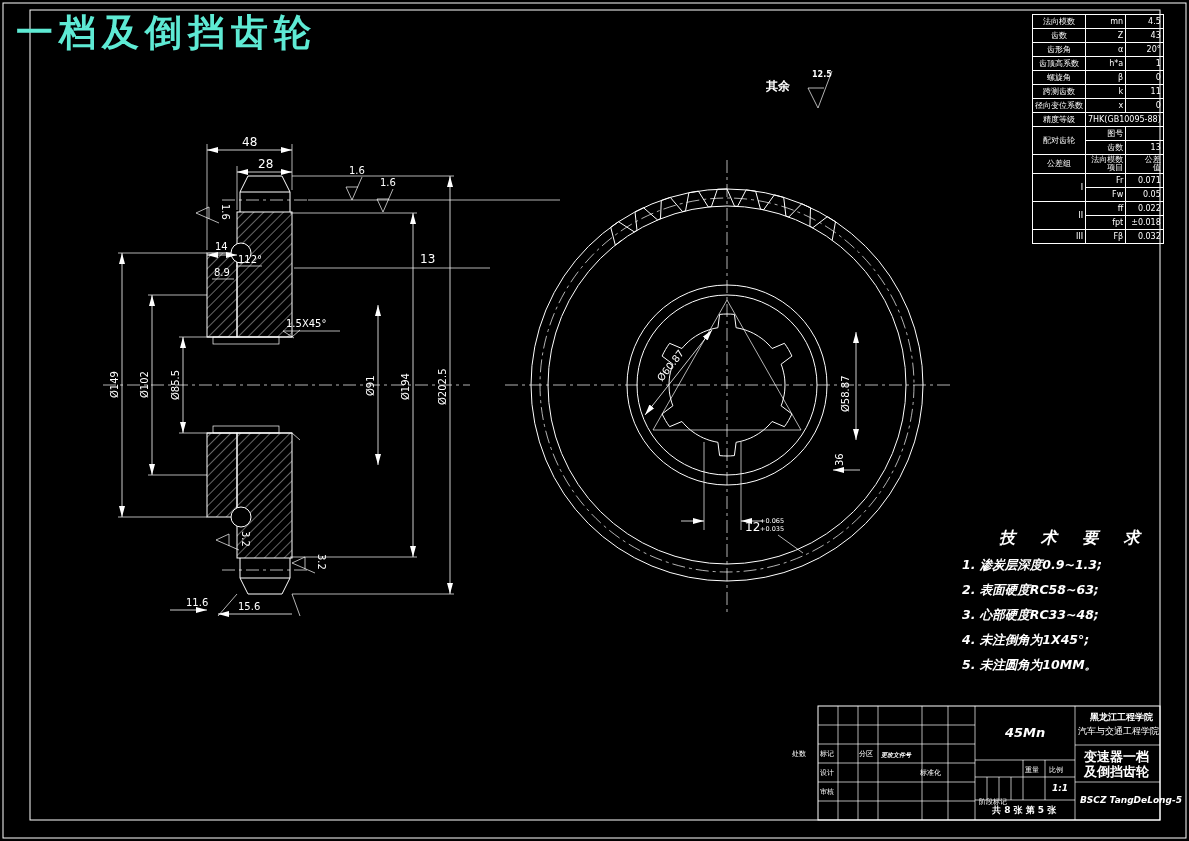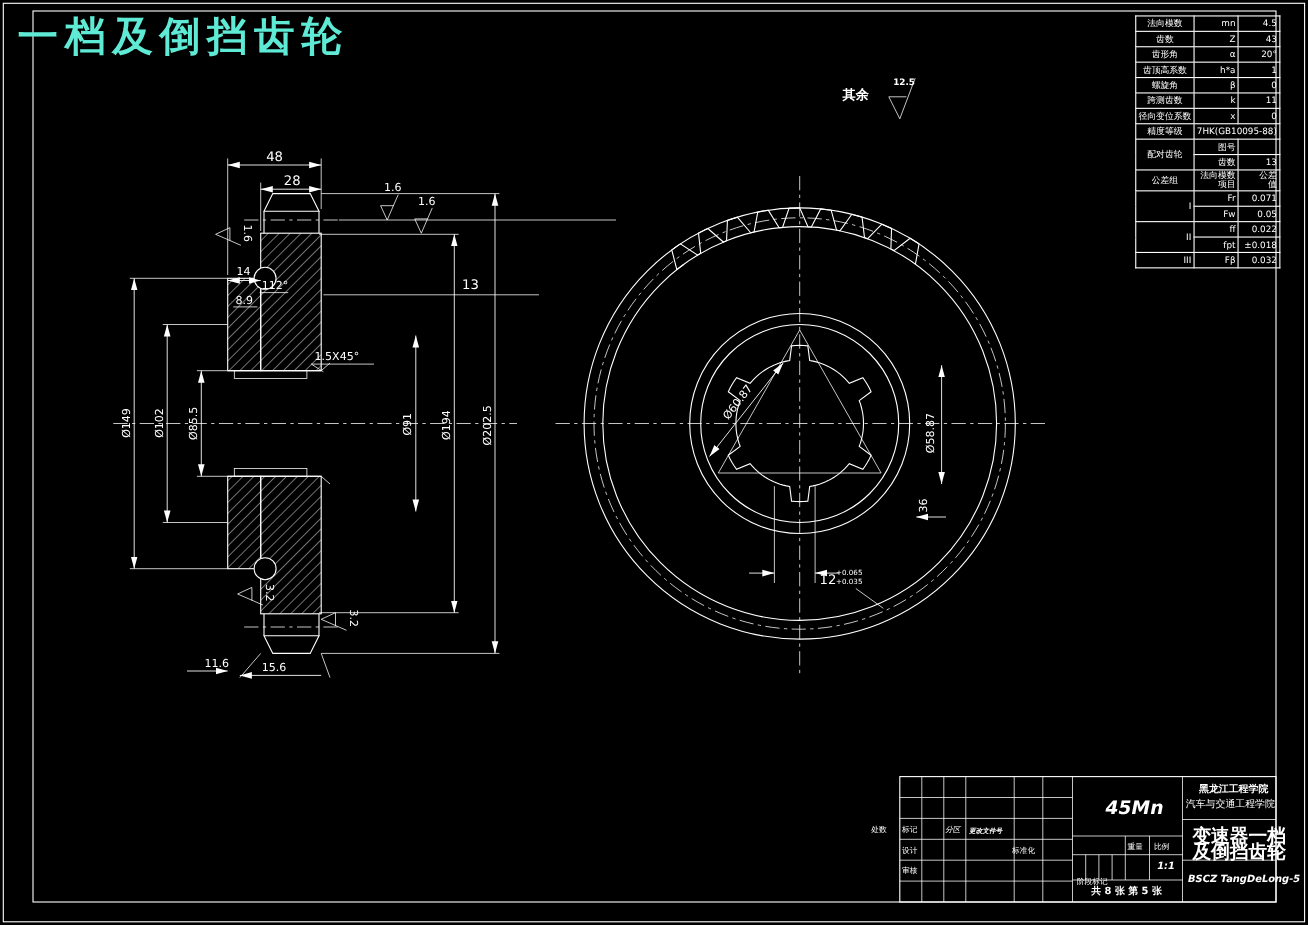--- a/index.html
+++ b/index.html
@@ -15,21 +15,21 @@
   #param-table td{border:1px solid #fff;padding:1px 2px;text-align:right;
       height:11px;overflow:hidden;white-space:nowrap;}
   #param-table td.lbl{text-align:center;font-weight:normal;}
   
   #tech{left:962px;top:528px;width:225px;}
   #tech .t-title{font-size:16px;font-style:italic;font-weight:bold;letter-spacing:10px;
       text-align:center;white-space:nowrap;}
   #tech .t-item{font-size:12.5px;font-style:italic;font-weight:bold;margin-top:8px;white-space:nowrap;}
   
   .tb{position:absolute;white-space:nowrap;color:#fff;}
-  .f6{font-size:6px;} .f7{font-size:7px;} .f8{font-size:8px;} .f9{font-size:9px;} .f13{font-size:17px;font-weight:bold;}
+  .f6{font-size:6px;} .f7{font-size:7px;} .f8{font-size:8px;} .f9{font-size:9px;} .f13{font-size:13px;font-weight:bold;}
   .it{font-style:italic;font-weight:bold;}
   
   #surface-note{left:766px;top:78px;font-size:12px;font-weight:bold;}
   
   .s{stroke:#fff;stroke-width:1;fill:none;}
   .thin{stroke:#fff;stroke-width:0.7;fill:none;}
   .cl{stroke:#fff;stroke-width:0.7;fill:none;stroke-dasharray:13 4 3 4;}
   .dim{stroke:#fff;stroke-width:0.8;fill:none;marker-start:url(#arw);marker-end:url(#arw);}
   .dimE{stroke:#fff;stroke-width:0.8;fill:none;marker-end:url(#arw);}
   .dimS{stroke:#fff;stroke-width:0.8;fill:none;marker-start:url(#arw);}
@@ -314,24 +314,32 @@
           <td>±0.018</td>
         </tr>
     <tr>
           <td>III</td>
           <td>Fβ</td>
           <td>0.032</td>
         </tr>
   </tbody>
     </table>
 
+  <div id="tech" class="abs">
+    <div class="t-title">技 术 要 求</div>
+    <div class="t-item">1. 渗炭层深度0.9~1.3;</div>
+    <div class="t-item">2. 表面硬度RC58~63;</div>
+    <div class="t-item">3. 心部硬度RC33~48;</div>
+    <div class="t-item">4. 未注倒角为1X45°;</div>
+    <div class="t-item">5. 未注圆角为10MM。</div>
+  </div>
 
   <div class="tb f7" style="left:820px;top:749px;">标记</div>
   <div class="tb f7" style="left:792px;top:749px;">处数</div>
-  <div class="tb f7" style="left:859px;top:749px;font-style:italic;">分区</div>
+  <div class="tb f7" style="left:859px;top:749px;">分区</div>
   <div class="tb f6 it" style="left:881px;top:751px;">更改文件号</div>
   <div class="tb f7" style="left:820px;top:768px;">设计</div>
   <div class="tb f7" style="left:884px;top:768px;margin-left:36px;">标准化</div>
   <div class="tb f7" style="left:820px;top:787px;">审核</div>
   <div class="tb f7" style="left:979px;top:765px;margin-top:32px;">阶段标记</div>
   <div class="tb f7" style="left:1025px;top:765px;">重量</div>
   <div class="tb f7" style="left:1049px;top:765px;">比例</div>
   <div class="tb f9 it" style="left:1052px;top:783px;">1:1</div>
   <div class="tb f9" style="left:992px;top:804px;font-weight:bold;">共 8 张  第 5 张</div>
   <div class="tb f13 it" style="left:1005px;top:725px;">45Mn</div>

